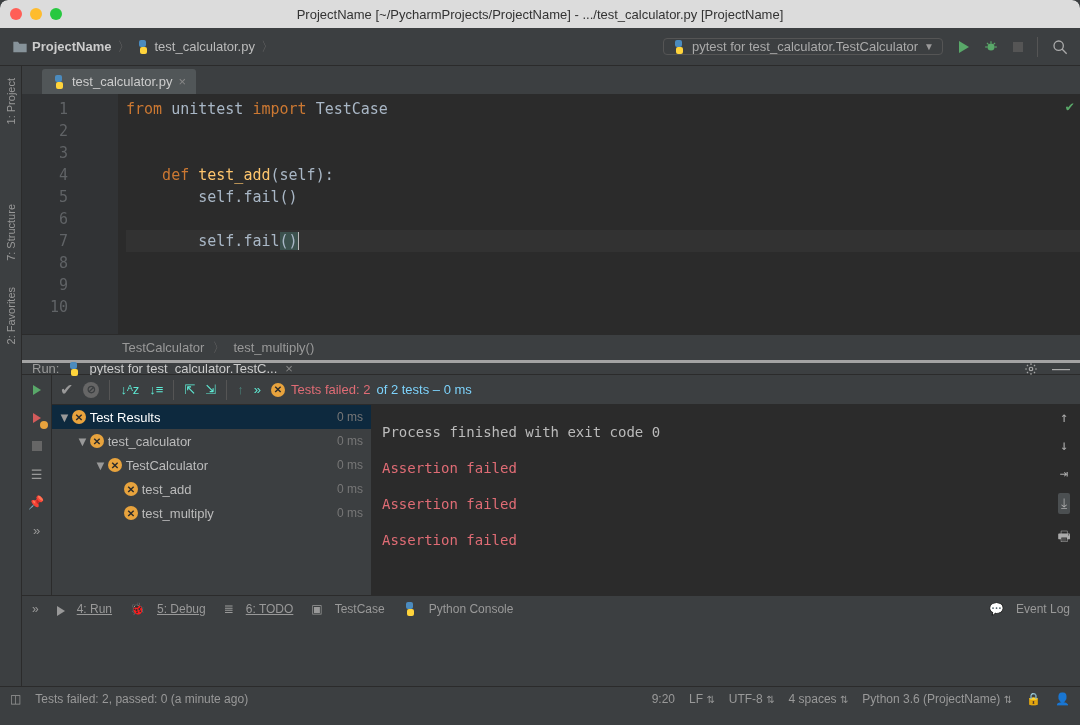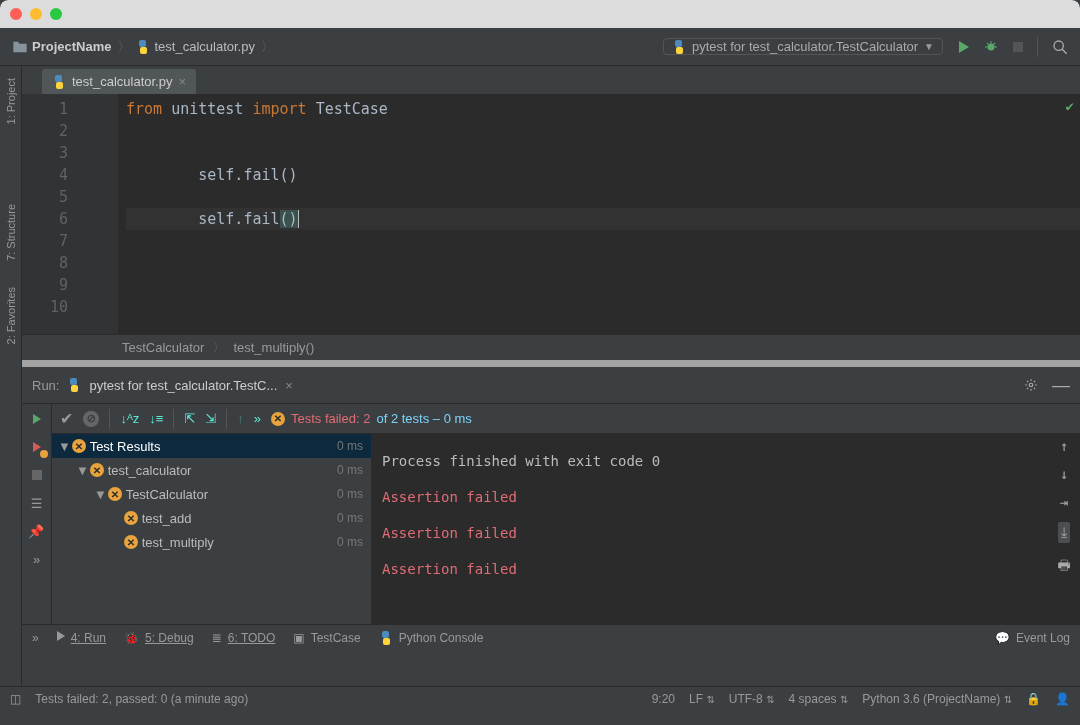--- a/index.html
+++ b/index.html
@@ -130,23 +130,23 @@
   background: #3c3f41;
   display: flex;
   align-items: center;
   padding-left: 100px;
   color: #999;
   gap: 6px;
   border-top: 1px solid #2b2b2b;
 }
 
 .run-panel-header {
-  height: 44px;
-  background: #3c3f41;
-  border-top: 7px solid #a3a3a3;
+  height: 15px;
+  background: #3c3f41;
+  border-top: 3px solid #a3a3a3;
   border-bottom: 1px solid #2b2b2b;
   display: flex;
   align-items: center;
   padding: 0 10px;
 }
 .run-panel-header .title { display: flex; align-items: center; gap: 8px; }
 .gear-icon { width: 14px; height: 14px; fill: #aaa; }
 
 .test-area { display: flex; height: 220px; }
 .test-toolbar {
@@ -224,21 +224,21 @@
   height: 26px;
   background: #3c3f41;
   border-top: 1px solid #2b2b2b;
   display: flex;
   align-items: center;
   padding: 0 10px;
   gap: 18px;
   color: #999;
   font-size: 12px;
 }
-.bottom-tab { display: flex; align-items: flex-start; gap: 6px; cursor: pointer; }
+.bottom-tab { display: flex; align-items: flex-end; gap: 12px; cursor: pointer; }
 .bottom-tab u { text-decoration: underline; }
 
 .status-bar {
   height: 24px;
   background: #3c3f41;
   border-top: 1px solid #2b2b2b;
   display: flex;
   align-items: center;
   padding: 0 10px;
   gap: 14px;
@@ -255,20 +255,21 @@
 </style>
 </head>
 <body>
 
 <div class="titlebar">
   <div class="traffic-lights">
     <div class="traffic-light tl-red"></div>
     <div class="traffic-light tl-yellow"></div>
     <div class="traffic-light tl-green"></div>
   </div>
+  <div class="title-text">ProjectName [~/PycharmProjects/ProjectName] - .../test_calculator.py [ProjectName]</div>
 </div>
 
 <div class="navbar">
   <div class="navbar-left">
     <svg class="folder-icon" viewBox="0 0 24 20">
         <path d="M2 2h7l2 3h11v13H2z"></path>
       </svg>
     <span style="font-weight:600;color:#ccc">ProjectName</span>
     <span class="breadcrumb-sep">〉</span>
     <span class="py-icon"></span>
@@ -329,20 +330,21 @@
         <div class="gutter-line">7</div>
         <div class="gutter-line">8</div>
         <div class="gutter-line">9</div>
         <div class="gutter-line">10</div>
       </div>
       <div class="code">
         <span class="check-mark">✔</span>
         <div class="code-line"><span class="kw">from </span><span class="id">unittest </span><span class="kw">import </span><span class="id">TestCase</span></div>
         <div class="code-line"></div>
         <div class="code-line"></div>
+        <div class="code-line"><span class="kw">    def </span><span class="fn">test_add</span><span class="p">(self):</span></div>
         <div class="code-line"><span class="p">        self.fail()</span></div>
         <div class="code-line"></div>
         <div class="code-line active"><span class="p">        self.fail</span><span class="p paren-hl">(</span><span class="p paren-hl cursor">)</span></div>
         <div class="code-line"></div>
       </div>
     </div>
 
     <div class="breadcrumb-bar">
       <span>TestCalculator</span>
       <span class="breadcrumb-sep">〉</span>

